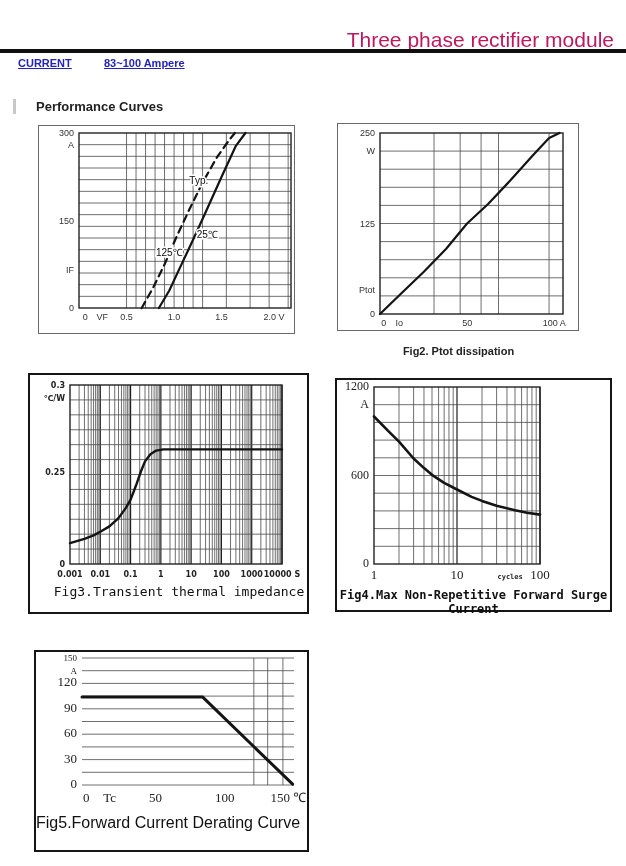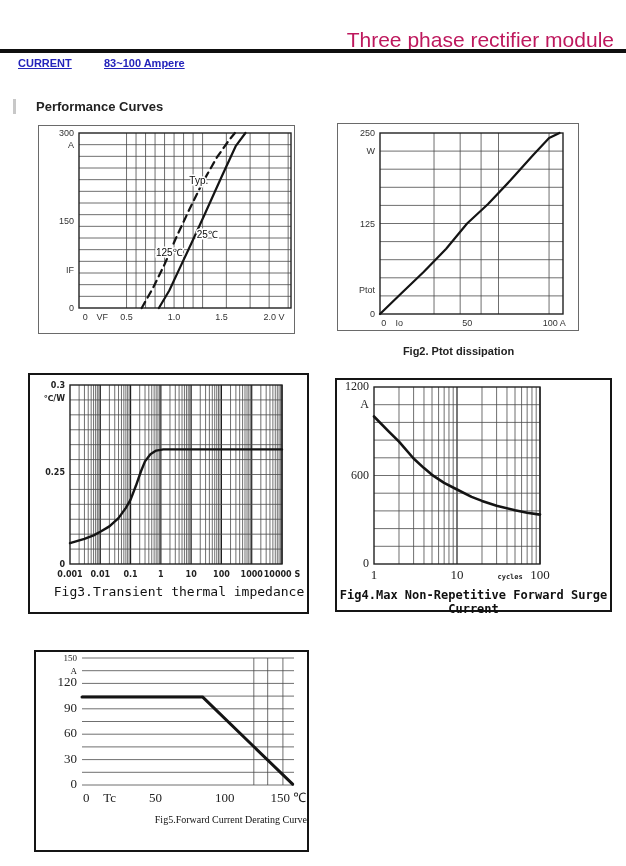--- a/index.html
+++ b/index.html
@@ -23,21 +23,21 @@
   .section{position:absolute;left:36px;top:99px;font-size:13px;font-weight:bold;color:#222;}
   .section-tick{position:absolute;left:13px;top:99px;width:3px;height:15px;background:#c8c8c8;}
   
   .panel{position:absolute;background:#fff;}
   .thin{border:1.5px solid #6a6a6a;}
   .thick{border:2.5px solid #151515;}
   .panel svg{display:block;}
   .cap12{position:absolute;font-size:11px;font-weight:bold;color:#222;text-align:center;}
   .cap3{font-family:"DejaVu Sans Mono",monospace;font-size:13px;color:#111;text-align:center;margin-top:4px;padding-left:21px;}
   .cap4{font-family:"DejaVu Sans Mono",monospace;font-size:12px;font-weight:bold;color:#111;text-align:center;margin-top:6px;}
-  .cap5{font-family:Liberation Serif, serif;font-size:10px;color:#111;text-align:right;margin-top:6px;}
+  .cap5{font-family:Liberation Sans, sans-serif;font-size:16px;color:#111;text-align:left;margin-top:6px;}
   
   .grid{stroke:#4a4a4a;stroke-width:0.8;}
   .gmaj{stroke:#1e1e1e;stroke-width:1.2;}
   .pborder{fill:none;stroke:#222;stroke-width:1.4;}
   .curve{fill:none;stroke:#141414;stroke-linejoin:round;stroke-linecap:round;}
   text.xt{text-anchor:middle;fill:#222;}
   text.yt{text-anchor:end;fill:#222;}
   text.ann{text-anchor:middle;fill:#0d0d0d;font:10px "Liberation Sans",sans-serif;
            paint-order:stroke;stroke:#ffffff;stroke-width:3px;}
   .fig1 text.xt,.fig1 text.yt,.fig2 text.xt,.fig2 text.yt{font:9px "Liberation Sans",sans-serif;fill:#333;}

